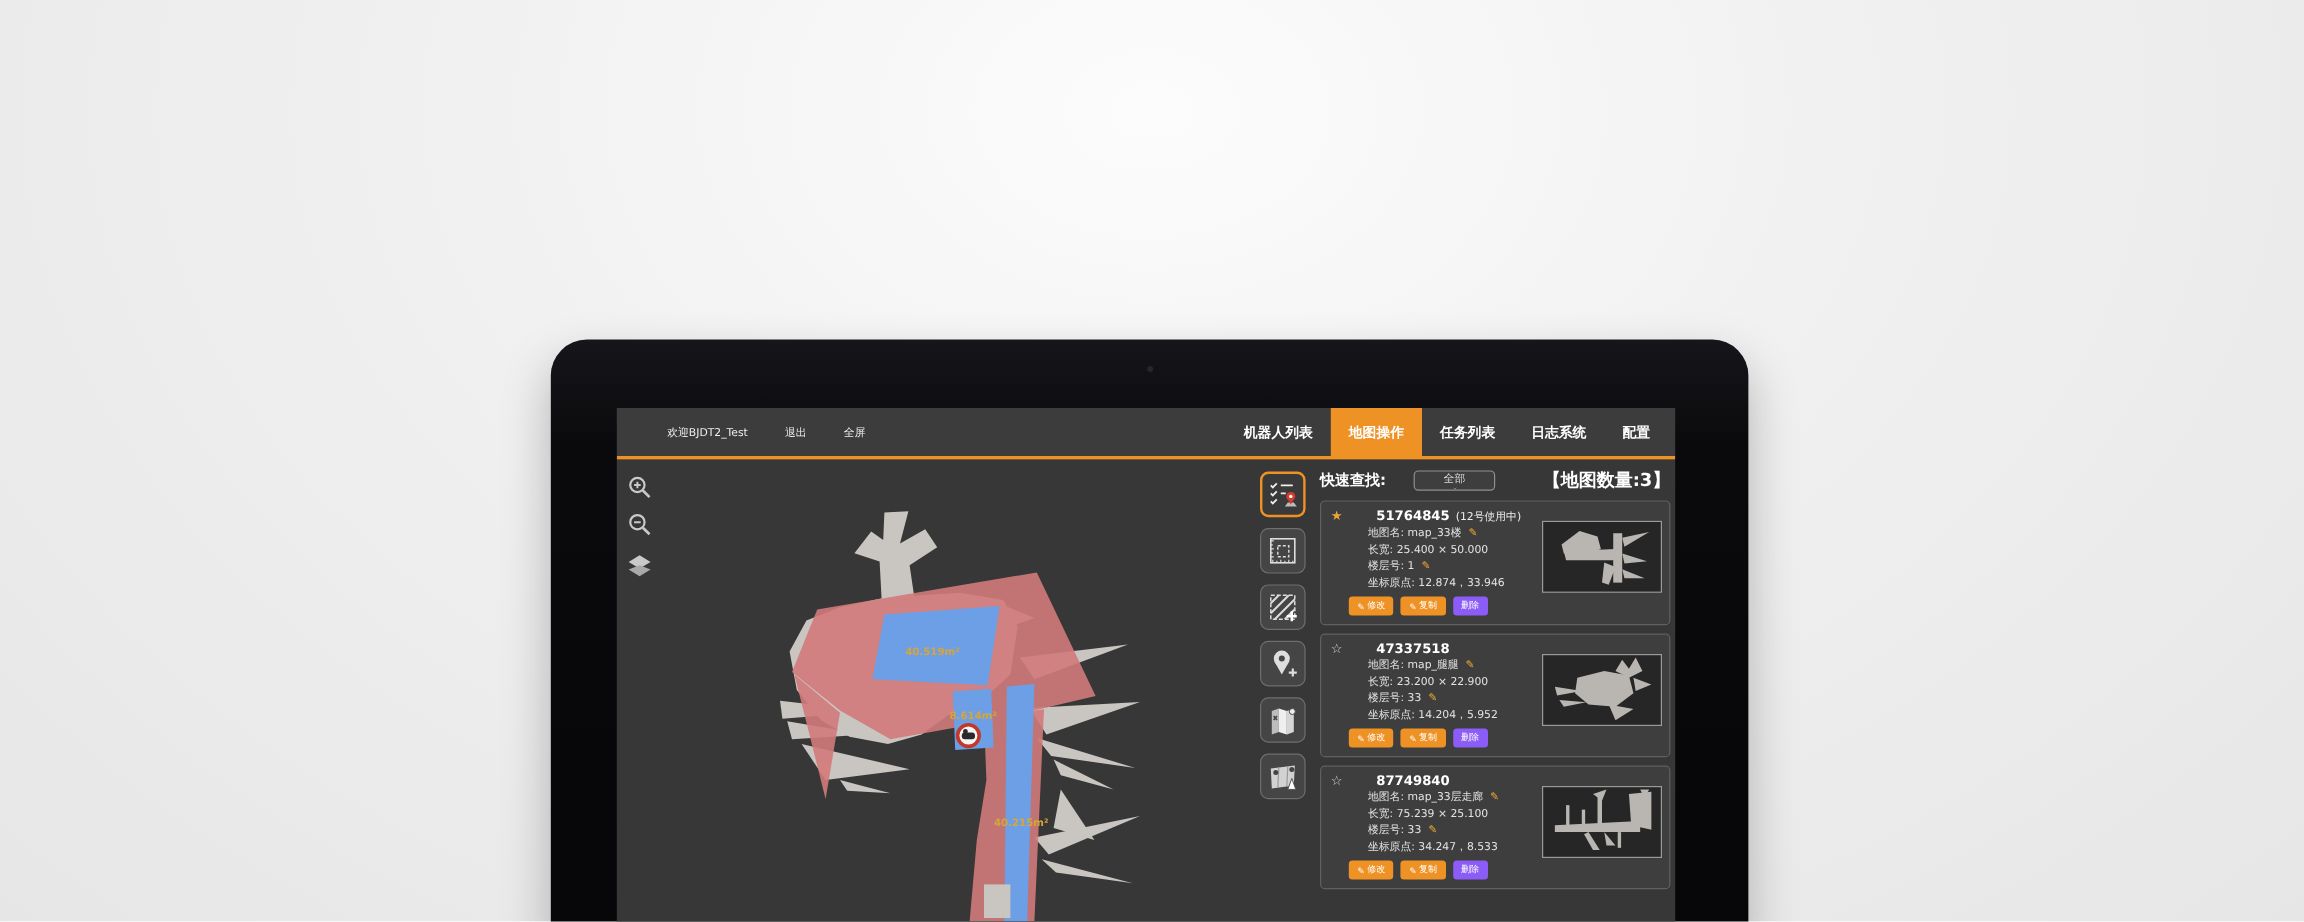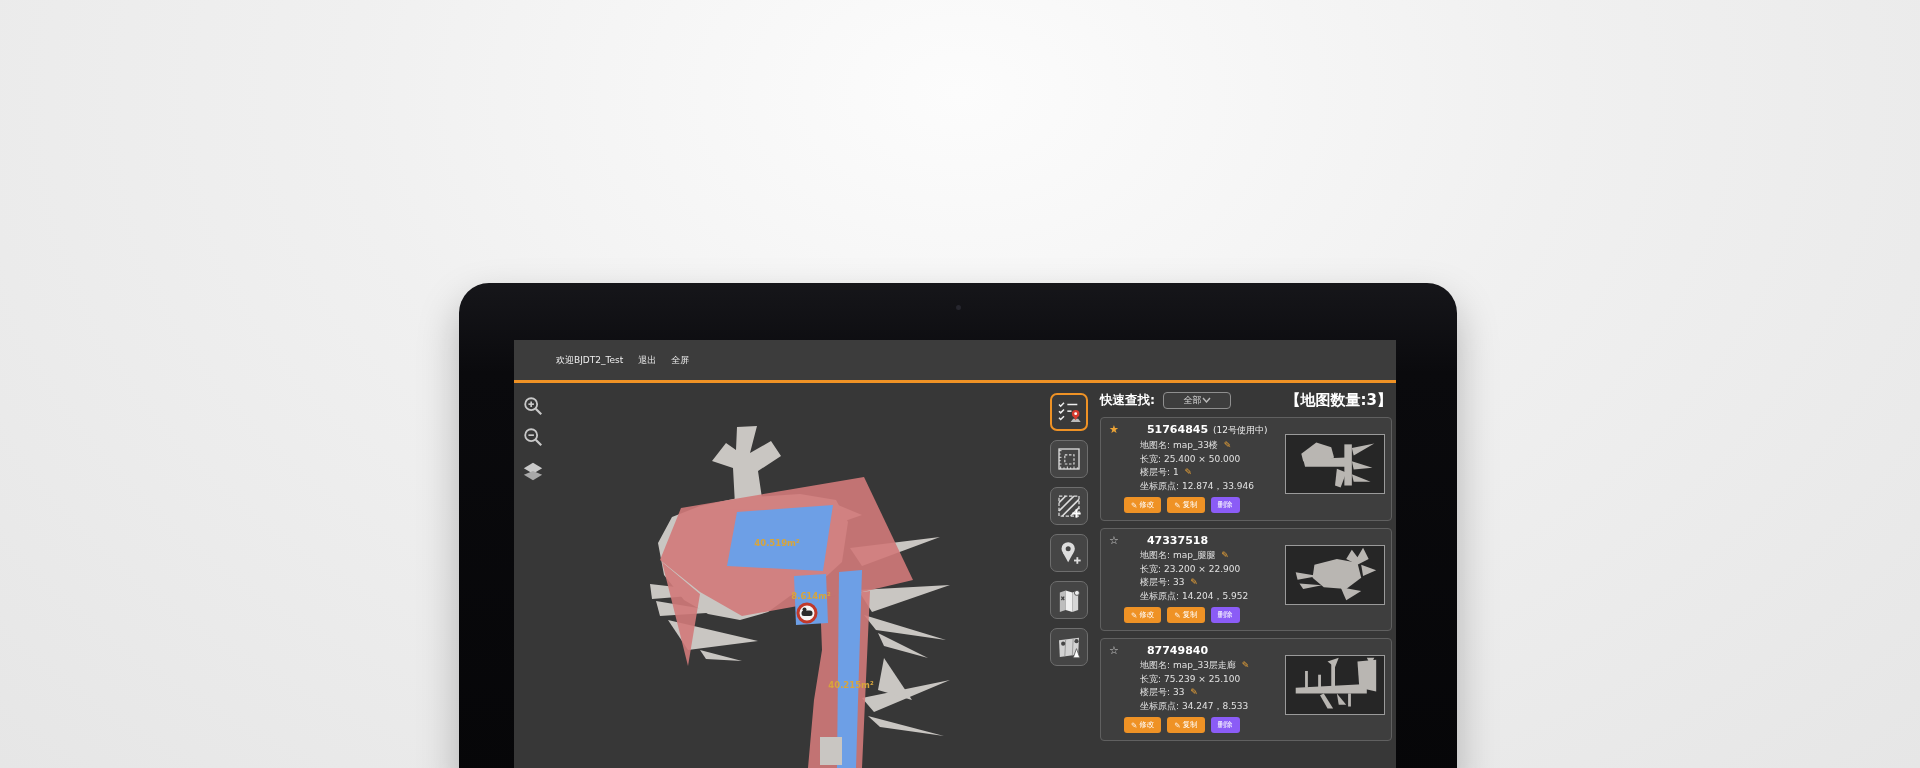--- a/index.html
+++ b/index.html
@@ -14,21 +14,21 @@
   .webcam { position:absolute; left:50%; top:22px; width:5px; height:5px; margin-left:-2px;
     border-radius:50%; background:#26262e; }
   .screen { position:absolute; left:55px; top:57px; width:882px; height:428px;
     background:#373737; overflow:hidden; }
 
   
   .navbar { position:relative; height:43px; background:#3c3c3c; border-bottom:3px solid #ef9225;
     display:flex; align-items:stretch; color:#fff; }
   .brand { display:flex; align-items:center; gap:8px; padding-left:22px; }
   .brand-name { font-size:17px; font-weight:bold; letter-spacing:.5px; }
-  .welcome { display:flex; align-items:center; gap:15px; margin-left:42px; font-size:9px; color:#eee; }
+  .welcome { display:flex; align-items:center; gap:31px; margin-left:42px; font-size:9px; color:#eee; }
   .welcome .link { cursor:pointer;font-family:Liberation Serif, serif; }
   .nav-spacer { flex:1; }
   .tabs { display:flex; align-items:stretch; margin-right:6px; }
   .tab { display:flex; align-items:center; padding:0 15px; font-size:11.5px; font-weight:bold;
     color:#fff; cursor:pointer; }
   .tab.active { background:#ef9225; }
 
   
   .content { position:relative; width:882px; height:385px; background:#373737; }
 
@@ -38,25 +38,25 @@
   .map-canvas { position:absolute; left:136px; top:40px; cursor:grab; }
   .map-label { font-size:8.5px; font-weight:bold; fill:#d7a53c; }
 
   .tool-col { position:absolute; left:536px; top:10px; display:flex; flex-direction:column; gap:9px; }
   .tool-btn { width:38px; height:38px; background:#454545; border:1px solid #6e6e6e; border-radius:7px;
     display:flex; align-items:center; justify-content:center; cursor:pointer; }
   .tool-btn.active { border:2px solid #ef9225; background:#3a3a3a; }
 
   
   .panel { position:absolute; left:586px; top:6px; width:292px; color:#eee; }
-  .panel-head { display:flex; align-items:center; height:22px; margin-bottom:6px; }
+  .panel-head { display:flex; align-items:center; height:22px; margin-bottom:6px;gap:15px; }
   .search-label { font-size:12.5px; font-weight:bold; color:#fff; }
-  .filter-select { display:flex; align-items:center; justify-content:center; margin-left:8px;
+  .filter-select { display:flex; align-items:center; justify-content:flex-end; margin-left:8px;
     width:68px; height:17px; padding:0 4px; background:#3e3e3e; border:1px solid #8f8f8f;
-    border-radius:4px; font-size:9px; color:#ddd; cursor:pointer; }
+    border-radius:4px; font-size:9px; color:#ddd; cursor:pointer;flex-direction:column; }
   .head-spacer { flex:1; }
   .map-count { font-size:15px; font-weight:bold; color:#fff; }
 
   .card { position:relative; background:#3e3e3e; border:1px solid #606060; border-radius:4px;
     padding:5px 8px 7px 8px; margin-bottom:7px; min-height:98px; }
   .card-title { display:flex; align-items:baseline; gap:5px; margin-bottom:2px; }
   .star { font-size:11px; color:#cfcfcf; cursor:pointer; line-height:1; }
   .star.filled { color:#eda436; }
   .card-id { font-size:11px; font-weight:bold; color:#fff;margin-left:23px; }
   .card-suffix { font-size:9px; font-weight:normal; color:#eee; }
@@ -80,20 +80,27 @@
 
     <div class="screen">
 
       <header class="navbar">
         <div class="welcome">
           <span>欢迎BJDT2_Test</span>
           <span class="link">退出</span>
           <span class="link">全屏</span>
         </div>
         <div class="nav-spacer"></div>
+        <nav class="tabs">
+          <div class="tab">机器人列表</div>
+          <div class="tab active">地图操作</div>
+          <div class="tab">任务列表</div>
+          <div class="tab">日志系统</div>
+          <div class="tab">配置</div>
+        </nav>
       </header>
 
       <div class="content">
 
         <div class="left-tools">
           <svg class="tool-ico" viewBox="0 0 24 24">
             <circle cx="10" cy="10" r="6.5" fill="none" stroke="#c9c9c9" stroke-width="2"></circle>
             <line x1="15" y1="15" x2="21" y2="21" stroke="#c9c9c9" stroke-width="2.4"></line>
             <line x1="7" y1="10" x2="13" y2="10" stroke="#c9c9c9" stroke-width="1.8"></line>
             <line x1="10" y1="7" x2="10" y2="13" stroke="#c9c9c9" stroke-width="1.8"></line>

